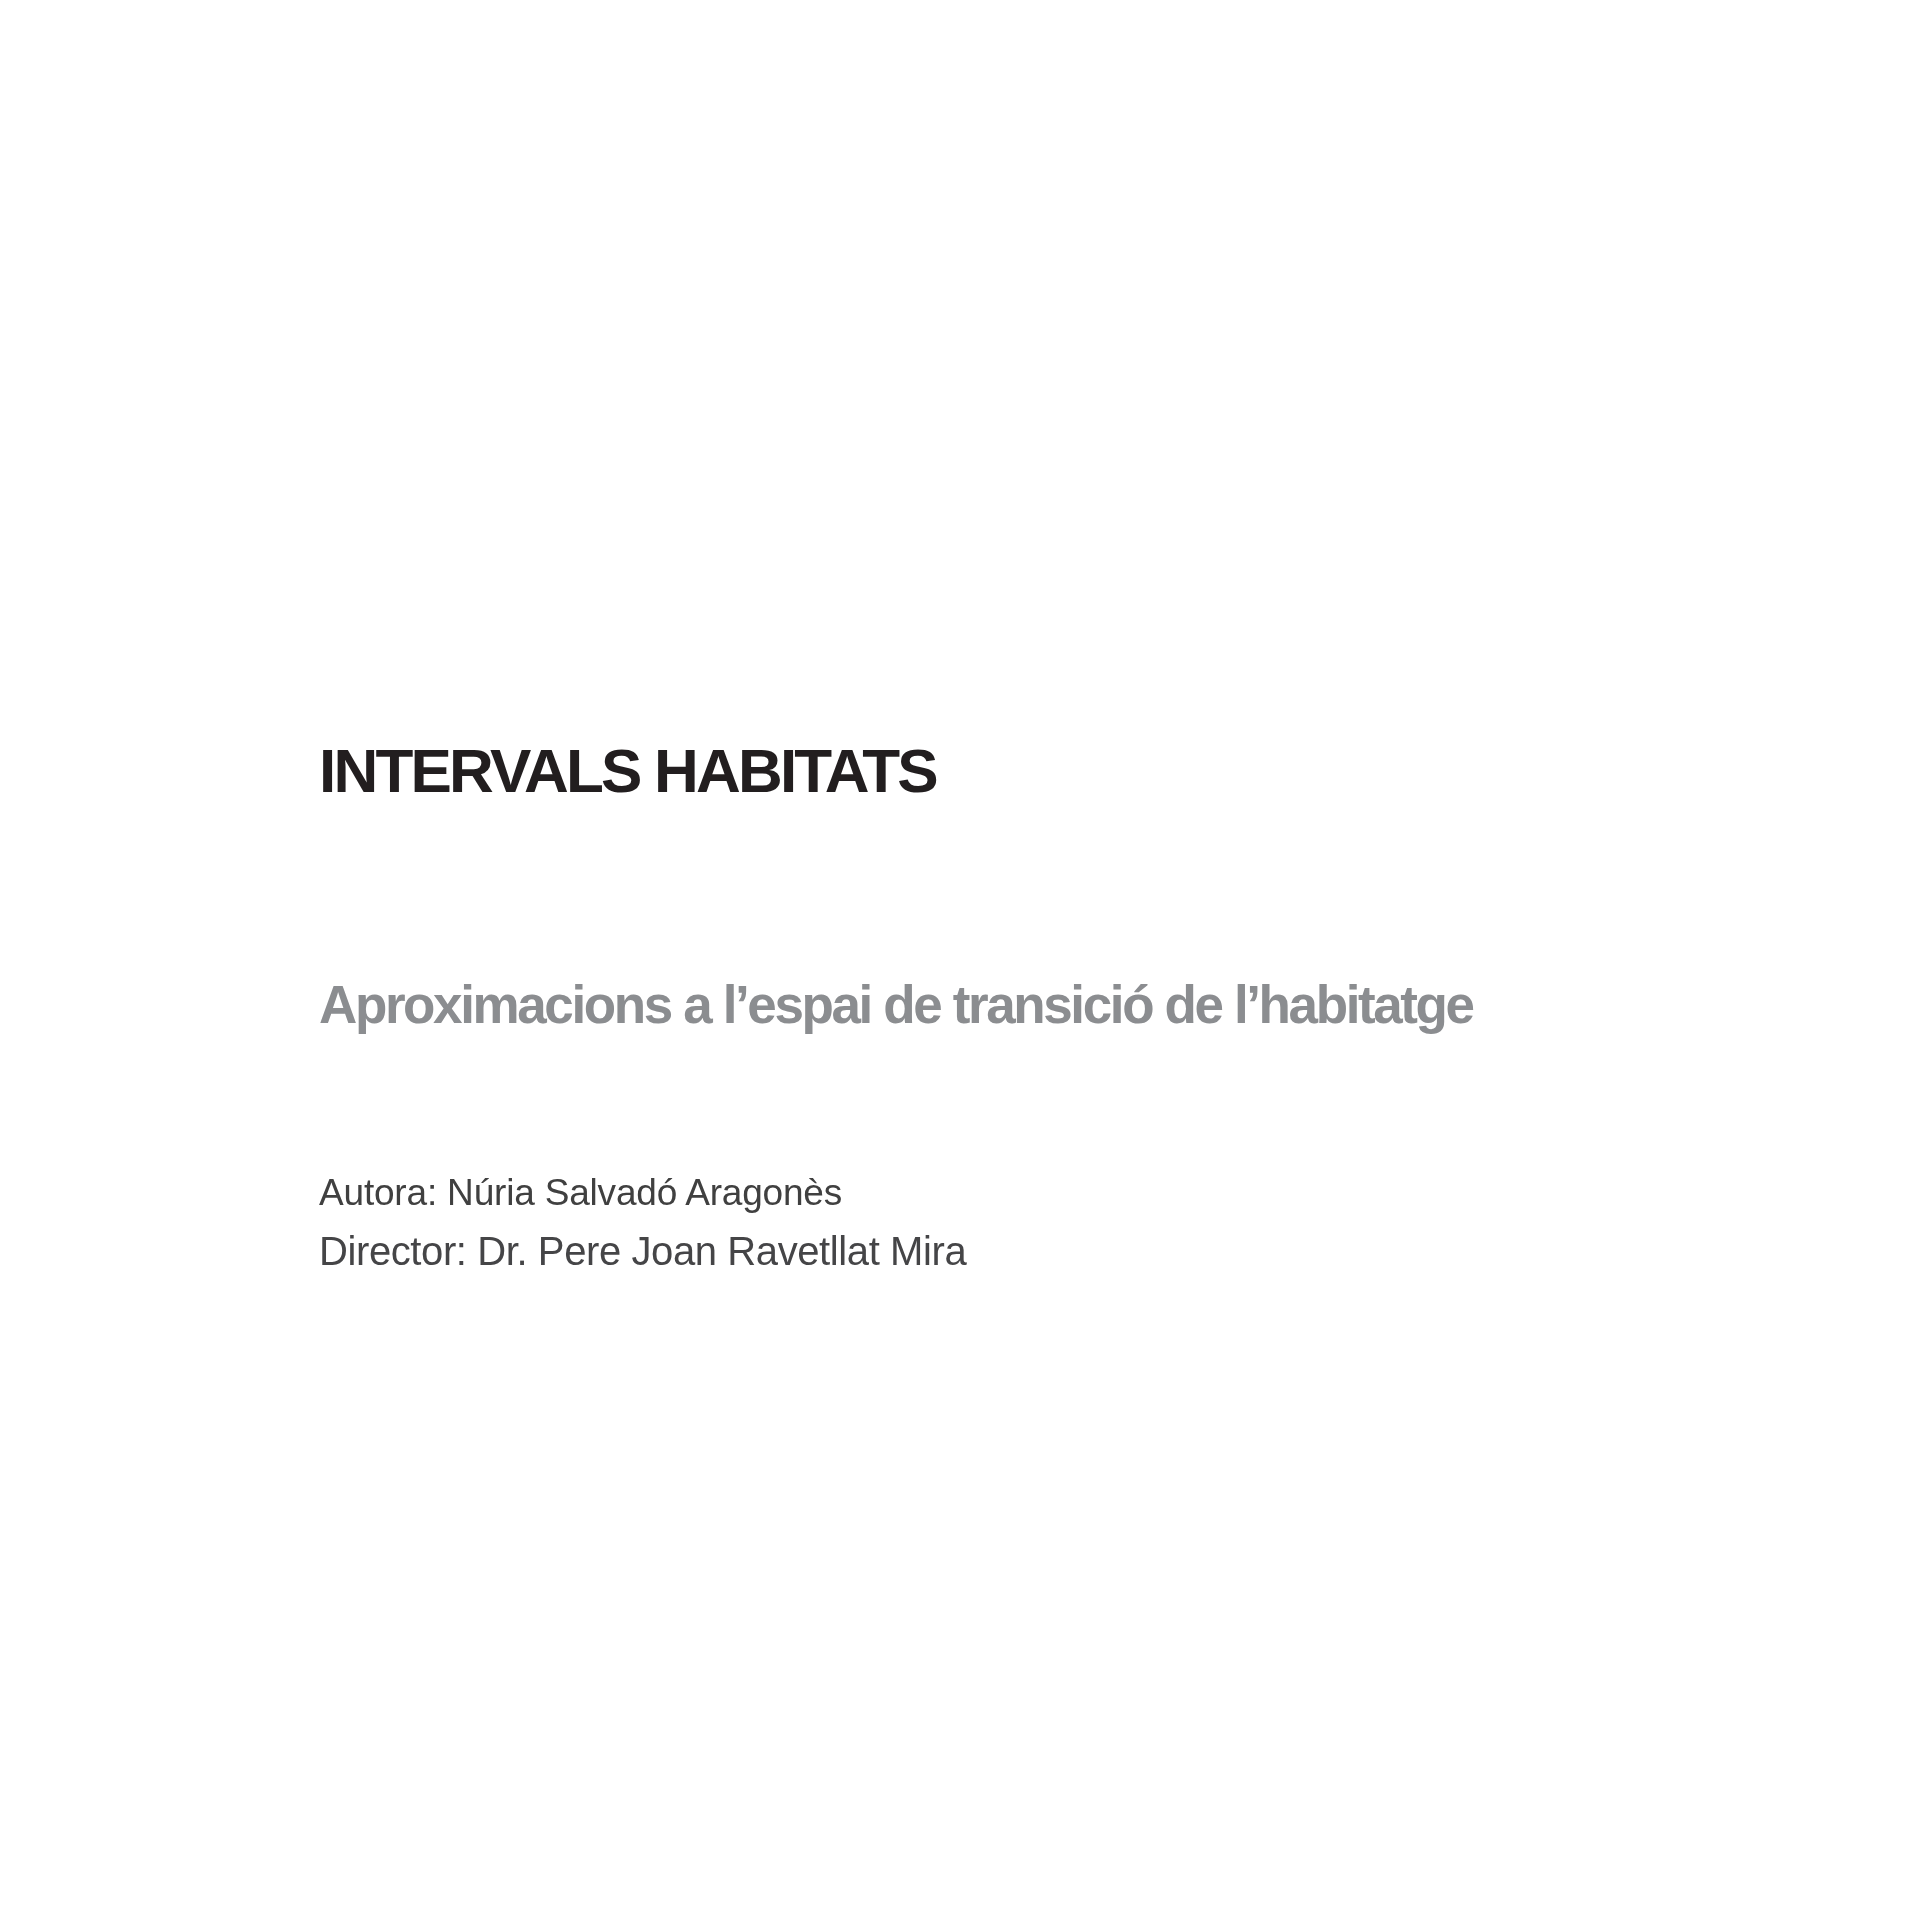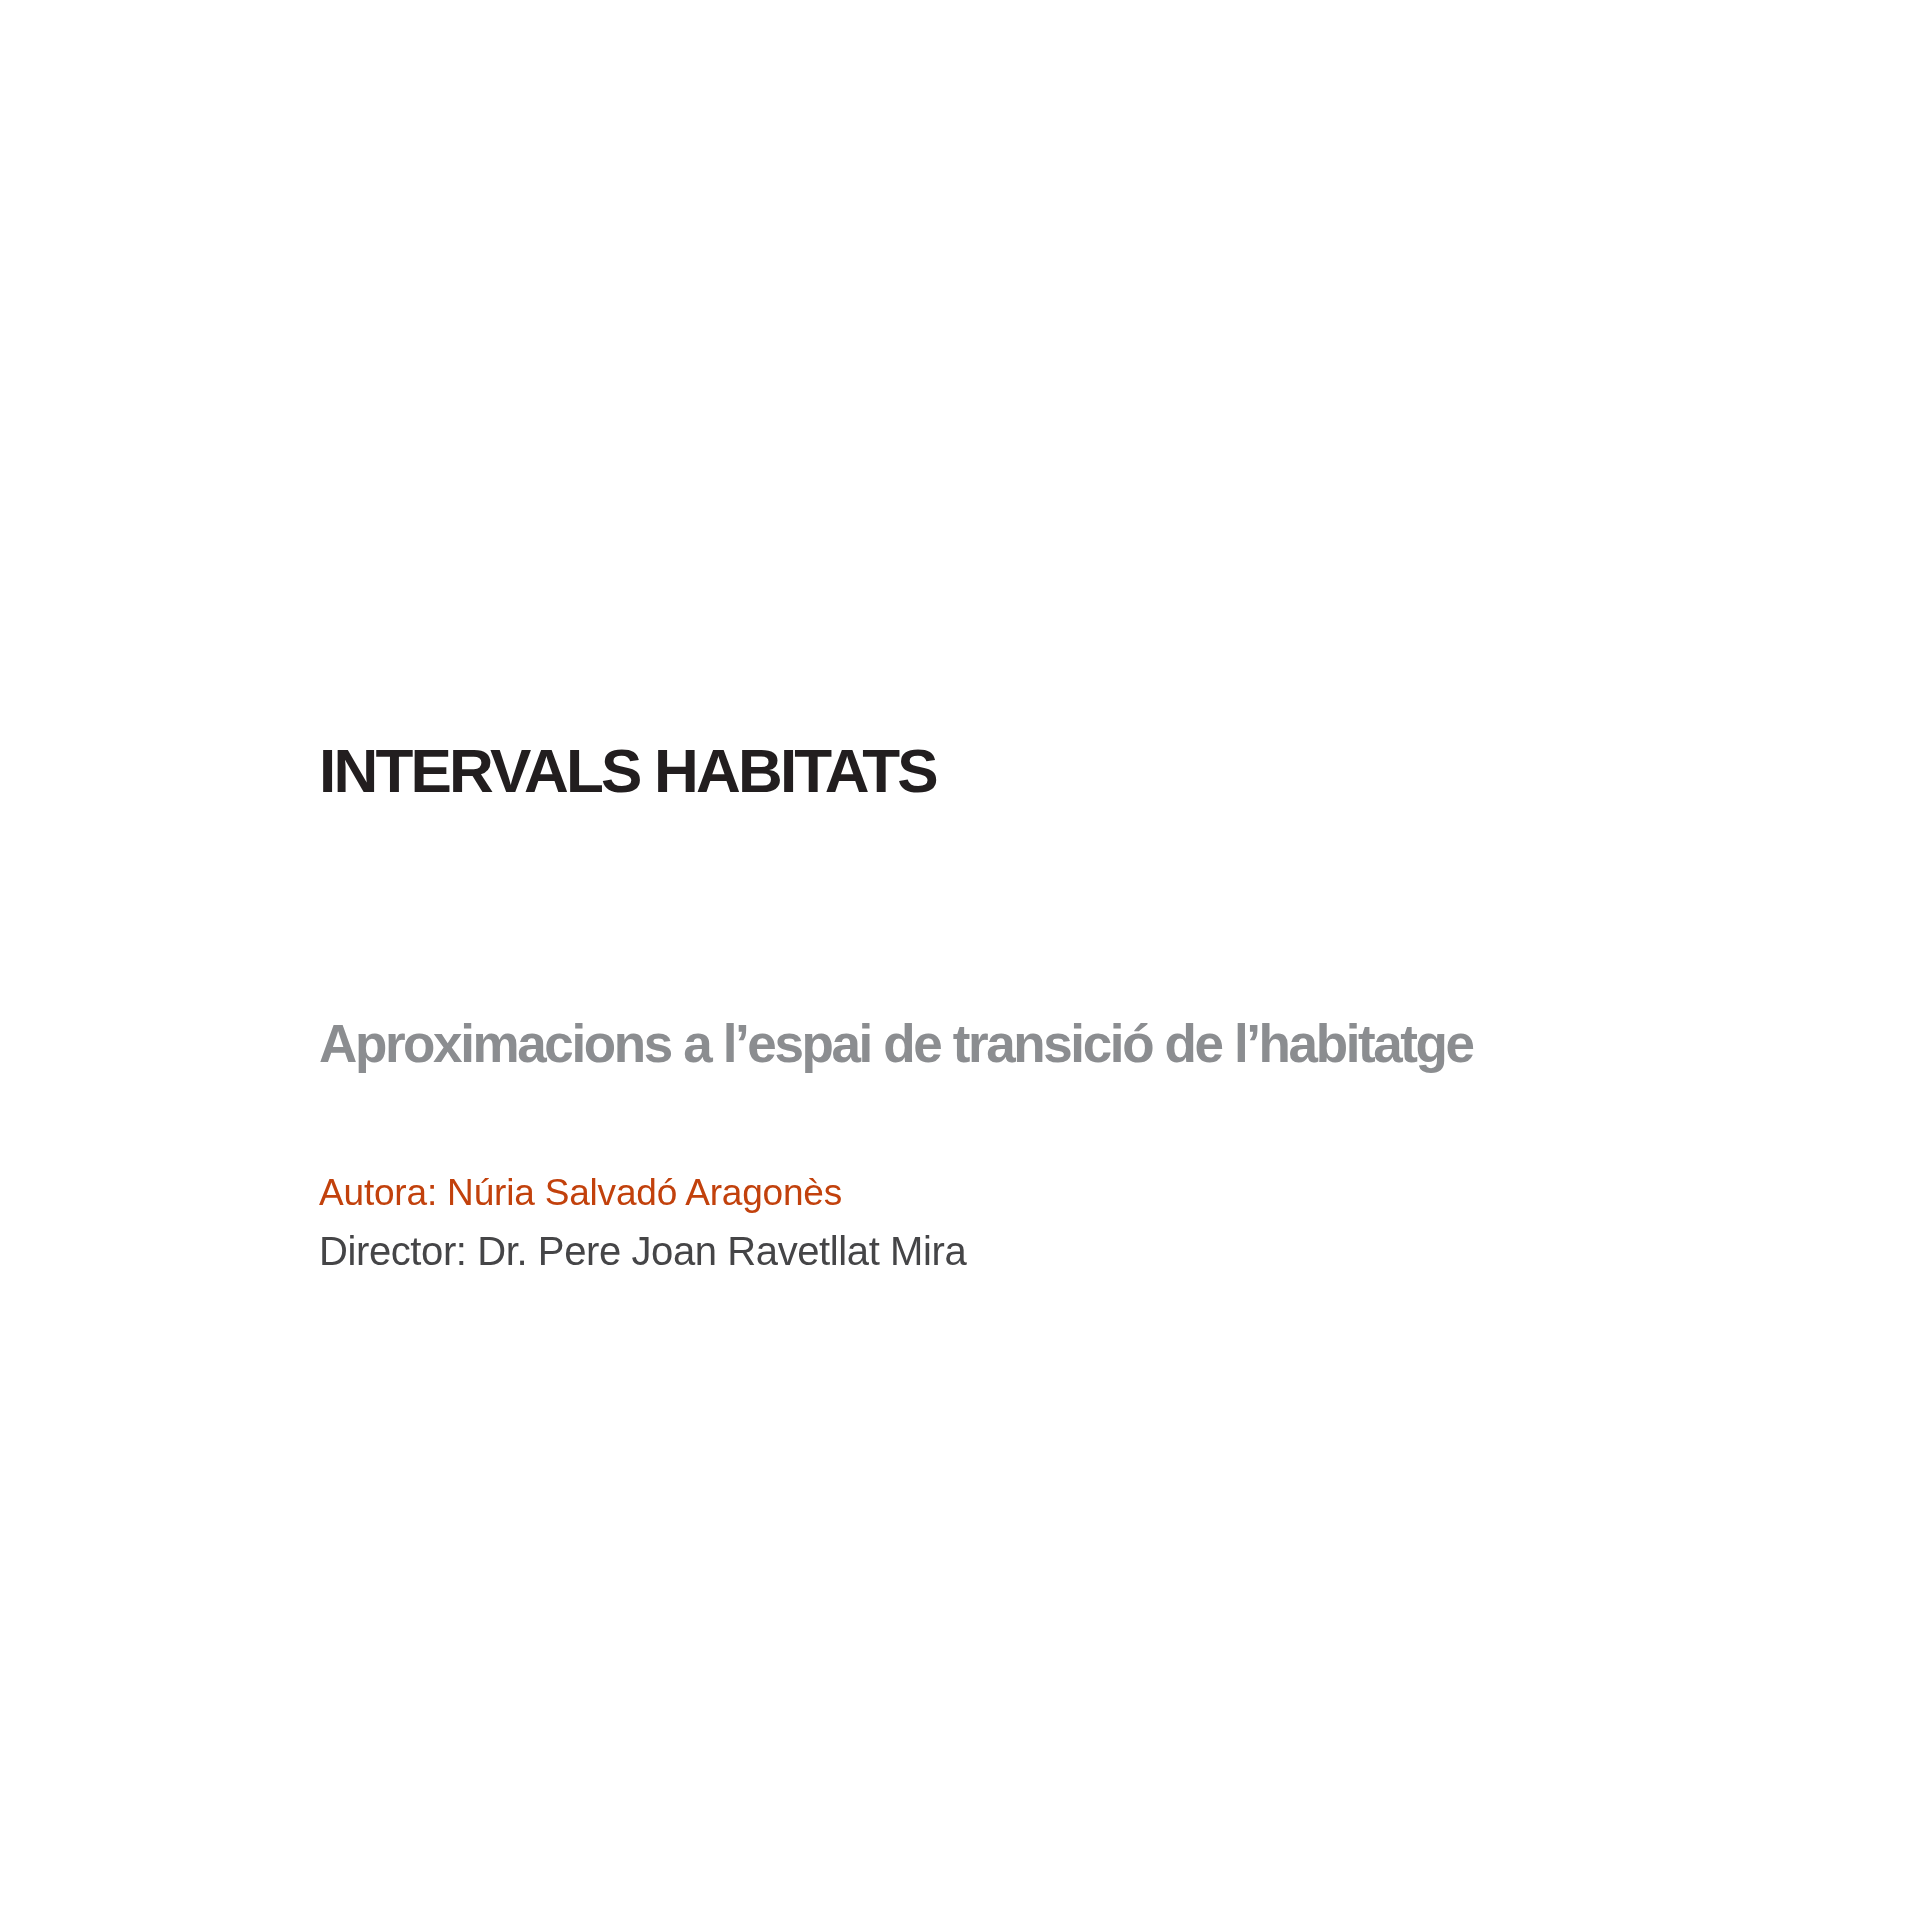--- a/index.html
+++ b/index.html
@@ -37,29 +37,28 @@
   .subtitle {
     top: 815px;
     font-size: 53px;
     font-weight: bold;
     letter-spacing: -0.045em;
     line-height: 76px;
     color: #8b8d90;
   }
   .subtitle .sub-line {
     display: block;
-    margin-top: 39px;
   }
   .author {
     top: 1172px;
     font-size: 37px;
     font-weight: normal;
     letter-spacing: -0.005em;
     line-height: 1.15;
-    color: #c2410c;
+    color: #404040;
   }
   .director {
     top: 1228px;
     font-size: 40px;
     font-weight: normal;
     letter-spacing: -0.01em;
     line-height: 1.15;
     color: #454547;
   }
 </style>

